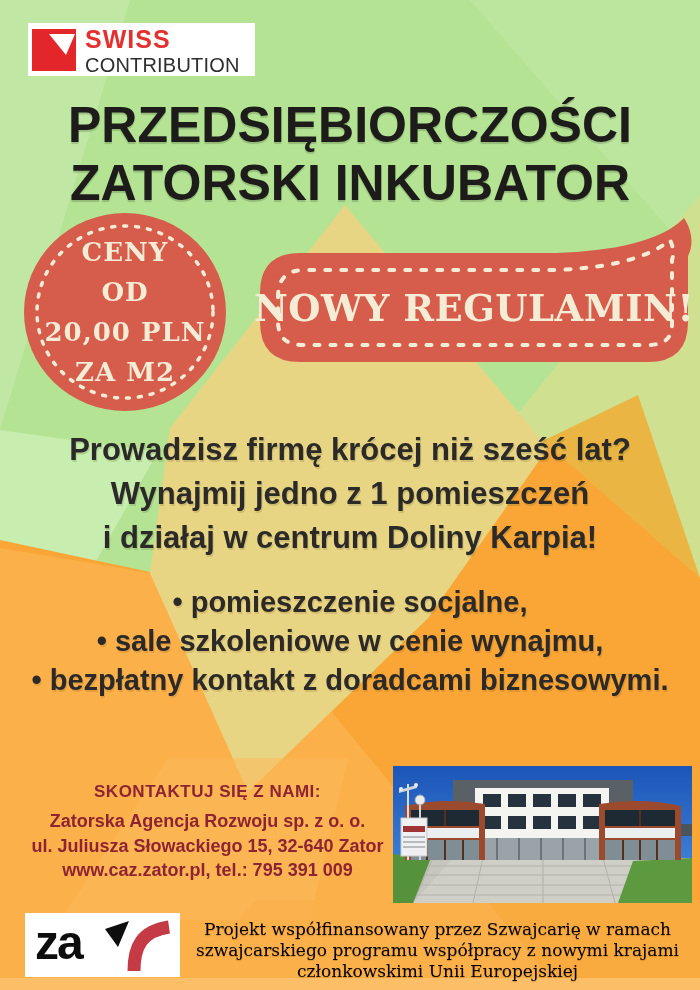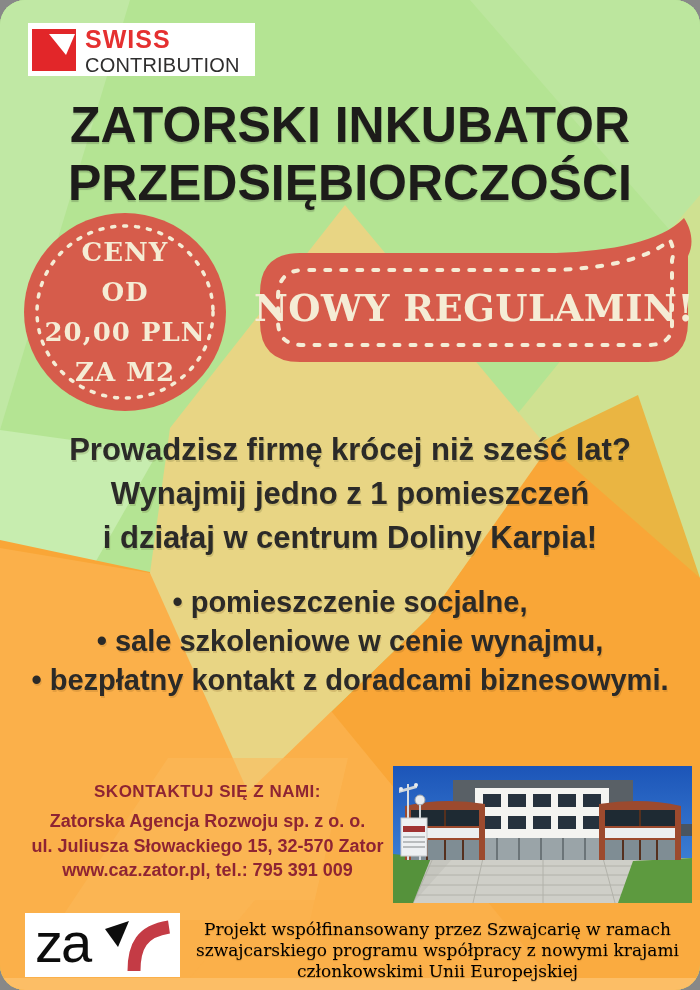--- a/index.html
+++ b/index.html
@@ -1,18 +1,18 @@
 <!DOCTYPE html>
 <html><head>
 <meta charset="utf-8">
 <style>
   html,body{margin:0;padding:0;background:#888;}
   .poster{
     position:relative;width:700px;height:990px;overflow:hidden;
-    background:#b4e493;font-family:"Liberation Sans",sans-serif;border-radius:25px;
+    background:#b4e493;font-family:"Liberation Sans",sans-serif;
   }
   .bg{position:absolute;left:0;top:0;width:700px;height:990px;}
 
   
   .swiss-box{position:absolute;left:28px;top:23px;width:227px;height:53px;background:#fff;}
   .swiss-square{position:absolute;left:4px;top:6px;width:44px;height:42px;background:#e22629;}
   .swiss-square svg{position:absolute;left:0;top:0;}
   .swiss-text{position:absolute;left:57px;top:4px;line-height:1;}
   .swiss-line1{font-size:25px;font-weight:bold;color:#e53030;letter-spacing:1px;}
   .swiss-line2{font-size:20px;color:#2f2e2e;letter-spacing:0.2px;margin-top:3px;}
@@ -61,21 +61,21 @@
   
   .contact{position:absolute;left:15px;top:782px;width:385px;text-align:center;color:#8e2433;}
   .contact-heading{font-size:17px;font-weight:bold;letter-spacing:0.5px;margin-bottom:7px;}
   .contact-line{font-size:18px;font-weight:bold;line-height:24.5px;}
 
   
   .photo{position:absolute;left:393px;top:766px;width:299px;height:137px;}
 
   
   .zar-box{position:absolute;left:25px;top:913px;width:155px;height:64px;background:#fff;}
-  .zar-text{position:absolute;left:10px;top:-2px;font-size:56px;font-weight:normal;color:#0d0d0d;letter-spacing:-2px;line-height:64px;}
+  .zar-text{position:absolute;left:10px;top:-2px;font-size:48px;font-weight:bold;color:#0d0d0d;letter-spacing:-2px;line-height:64px;}
   .zar-mark{position:absolute;left:78px;top:6px;}
 
   
   .footer{
     position:absolute;left:185px;top:919px;width:505px;text-align:center;
     font-family:"DejaVu Serif",serif;font-size:17px;color:#000000;line-height:21px;
     text-shadow:0 1px 1px rgba(150,90,10,0.4);
   }
 </style>
 </head>
@@ -104,22 +104,22 @@
           <polygon points="17,5 43,5 34,26" fill="#ffffff"></polygon>
         </svg>
     </div>
     <div class="swiss-text">
       <div class="swiss-line1">SWISS</div>
       <div class="swiss-line2">CONTRIBUTION</div>
     </div>
   </div>
 
   <div class="title">
+    <div>PRZEDSIĘBIORCZOŚCI</div>
     <div>ZATORSKI INKUBATOR</div>
-    <div>PRZEDSIĘBIORCZOŚCI</div>
   </div>
 
   <div class="badge">
     <svg width="204" height="200" viewBox="0 0 204 200">
       <ellipse cx="102" cy="100" rx="101" ry="99" fill="#d65c4b"></ellipse>
       <ellipse cx="102" cy="100" rx="88" ry="86" fill="none" stroke="#f5ecd5" stroke-width="3.5" stroke-dasharray="3 9" stroke-linecap="round"></ellipse>
     </svg>
     <div class="badge-text">
       <div>CENY</div>
       <div>OD</div>
@@ -144,21 +144,21 @@
 
   <div class="features">
     <div>• pomieszczenie socjalne,</div>
     <div>• sale szkoleniowe w cenie wynajmu,</div>
     <div>• bezpłatny kontakt z doradcami biznesowymi.</div>
   </div>
 
   <div class="contact">
     <div class="contact-heading">SKONTAKTUJ SIĘ Z NAMI:</div>
     <div class="contact-line">Zatorska Agencja Rozwoju sp. z o. o.</div>
-    <div class="contact-line">ul. Juliusza Słowackiego 15, 32-570 Zator</div>
+    <div class="contact-line">ul. Juliusza Słowackiego 15, 32-640 Zator</div>
     <div class="contact-line">www.caz.zator.pl, tel.: 795 391 009</div>
   </div>
 
   <svg class="photo" viewBox="0 0 299 137" xmlns="http://www.w3.org/2000/svg">
     <defs>
       <linearGradient id="sky" x1="0" y1="0" x2="0" y2="1">
         <stop offset="0" stop-color="#1c55b8"></stop>
         <stop offset="1" stop-color="#4a90e0"></stop>
       </linearGradient>
     </defs>

